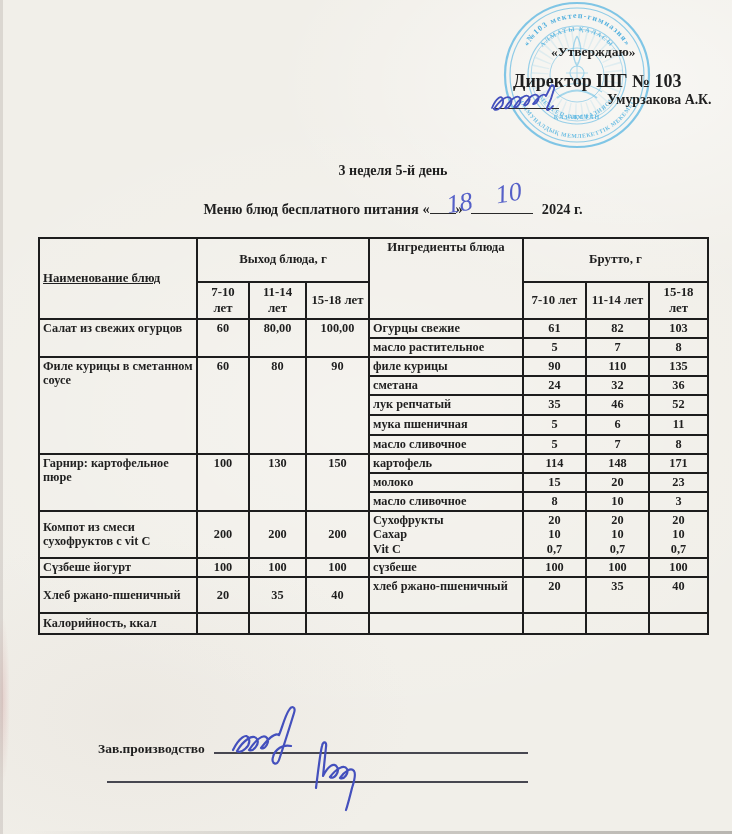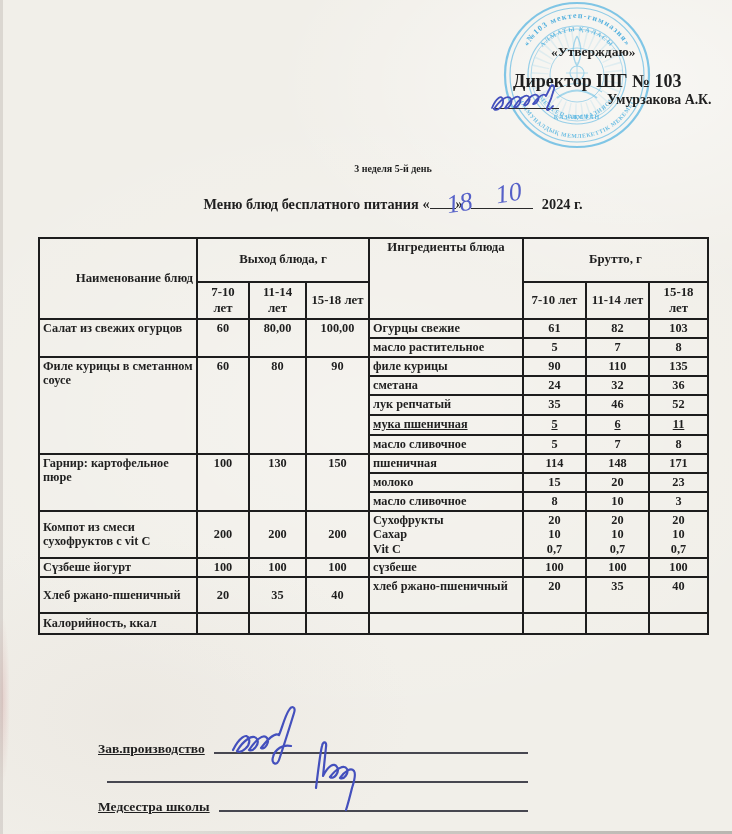--- a/index.html
+++ b/index.html
@@ -24,44 +24,44 @@
   .stamp{position:absolute;left:500px;top:0px;width:160px;height:152px;filter:blur(.4px);}
   .approve-line{position:absolute;white-space:nowrap;}
   .a-approve{left:551px;top:44px;font-size:13.5px;}
   .a-director{left:513px;top:71px;font-size:18px;}
   .a-name{left:563px;top:92px;font-size:13.8px;margin-left:44px;}
   .a-underline{position:absolute;left:493px;top:108px;width:66px;border-bottom:1.6px solid #2a2a2a;}
   .dir-sig{position:absolute;left:488px;top:82px;}
 
   
   .title-block{position:absolute;left:60px;top:163px;width:666px;text-align:center;}
-  .week-line{font-size:10px;}
+  .week-line{font-size:14px;}
   .menu-line{font-size:14.3px;margin-top:21px;white-space:nowrap;}
   .blank{display:inline-block;border-bottom:1.6px solid #2a2a2a;height:13px;vertical-align:baseline;}
   .day-blank{width:26px;}
   .month-blank{width:62px;margin:0 5px;}
   .hw-date{position:absolute;left:440px;top:176px;}
 
   
   table.menu{position:absolute;left:38px;top:237px;width:669px;border-collapse:collapse;table-layout:fixed;}
   table.menu th, table.menu td{border:2px solid #1d1d1d;font-weight:700;font-size:12.3px;line-height:1.18;padding:1px 3px;}
   table.menu th{font-size:12.8px;}
-  .th-dish{text-align:right;vertical-align:middle;padding-left:13px;}
+  .th-dish{text-align:left;vertical-align:middle;padding-left:13px;text-decoration:underline;}
   .th-group{text-align:center;vertical-align:middle;}
   .th-ing{text-align:center;vertical-align:top;padding-top:8px;}
   .th-age{text-align:center;vertical-align:middle;}
   td.dish{text-align:left;vertical-align:top;padding-left:4px;}
   td.dish.vmid{vertical-align:middle;}
   td.out{text-align:center;vertical-align:top;}
   td.out.vmid{vertical-align:middle;}
   td.ing{text-align:left;vertical-align:top;padding-left:5px;white-space:pre-line;}
   td.gross{text-align:center;vertical-align:top;white-space:pre-line;}
 
   
-  .footer{position:absolute;left:98px;top:728px;width:430px;text-decoration:underline;}
+  .footer{position:absolute;left:98px;top:728px;width:430px;}
   .sig-row{display:flex;align-items:flex-end;height:29px;}
   .sig-row .lbl{font-size:13.5px;white-space:nowrap;}
   .sig-row .line{flex:1;margin-left:9px;border-bottom:2px solid #474750;transform:translateY(-3px);}
   .f-sig{position:absolute;}
   .ink{stroke:#4450bd;fill:none;stroke-linecap:round;stroke-linejoin:round;}
   .hw-txt{fill:#5560c8;font-family:"Liberation Serif",serif;font-style:italic;font-weight:400;}
 </style>
 </head>
 <body>
 
@@ -192,38 +192,38 @@
           <td class="gross">24</td>
           <td class="gross">32</td>
           <td class="gross">36</td>
         </tr>
         <tr style="height: 20px;">
           <td class="ing">лук репчатый</td>
           <td class="gross">35</td>
           <td class="gross">46</td>
           <td class="gross">52</td>
         </tr>
-        <tr style="height: 20px; text-decoration: underline;">
+        <tr style="height: 20px;">
           <td class="ing">мука пшеничная</td>
           <td class="gross">5</td>
           <td class="gross">6</td>
           <td class="gross">11</td>
         </tr>
         <tr style="height: 19px;">
           <td class="ing">масло сливочное</td>
           <td class="gross">5</td>
           <td class="gross">7</td>
           <td class="gross">8</td>
         </tr>
         <tr style="height: 19px;">
           <td class="dish" rowspan="3">Гарнир: картофельное пюре</td>
           <td class="out" rowspan="3">100</td>
           <td class="out" rowspan="3">130</td>
           <td class="out" rowspan="3">150</td>
-          <td class="ing">пшеничная</td>
+          <td class="ing">картофель</td>
           <td class="gross">114</td>
           <td class="gross">148</td>
           <td class="gross">171</td>
         </tr>
         <tr style="height: 19px;">
           <td class="ing">молоко</td>
           <td class="gross">15</td>
           <td class="gross">20</td>
           <td class="gross">23</td>
         </tr>
@@ -285,24 +285,20 @@
   </table>
 
   <div class="footer">
       <div class="sig-row">
         <span class="lbl">Зав.производство</span>
         <div class="line"></div>
       </div>
       <div class="sig-row">
         <div class="line"></div>
       </div>
-      <div class="sig-row">
-        <span class="lbl">Медсестра школы</span>
-        <div class="line"></div>
-      </div>
     </div>
 
   <svg class="f-sig" style="left:225px;top:700px" width="92" height="68" viewBox="0 0 92 68">
     <path class="ink" stroke-width="2.2" d="M8,50 C14,38 22,32 24,39 C26,46 16,54 12,51 C18,41 28,33 32,39 C35,44 28,52 24,50 C30,41 38,33 42,38 C45,42 40,50 36,48 C42,40 50,32 54,35 C57,28 60,16 64,10 C67,5 71,7 69,13 C65,26 58,48 54,60 C52,66 46,64 48,57 C50,49 58,44 66,46"></path>
   </svg>
   <svg class="f-sig" style="left:302px;top:736px" width="76" height="76" viewBox="0 0 76 76">
     <path class="ink" stroke-width="2.2" d="M14,52 C16,36 18,18 20,10 C21,5 25,5 24,11 L21,40 C26,30 32,26 35,31 C38,36 32,44 28,41 C34,33 42,28 45,33 C47,37 42,44 38,42 C43,35 49,31 52,35 C54,38 52,46 50,52 C48,60 46,68 44,74"></path>
   </svg>
 
 </div>

